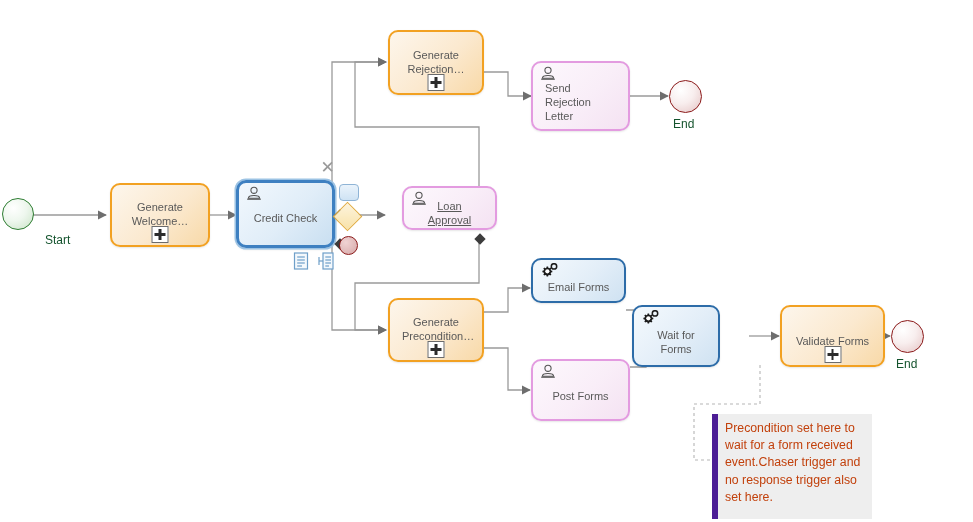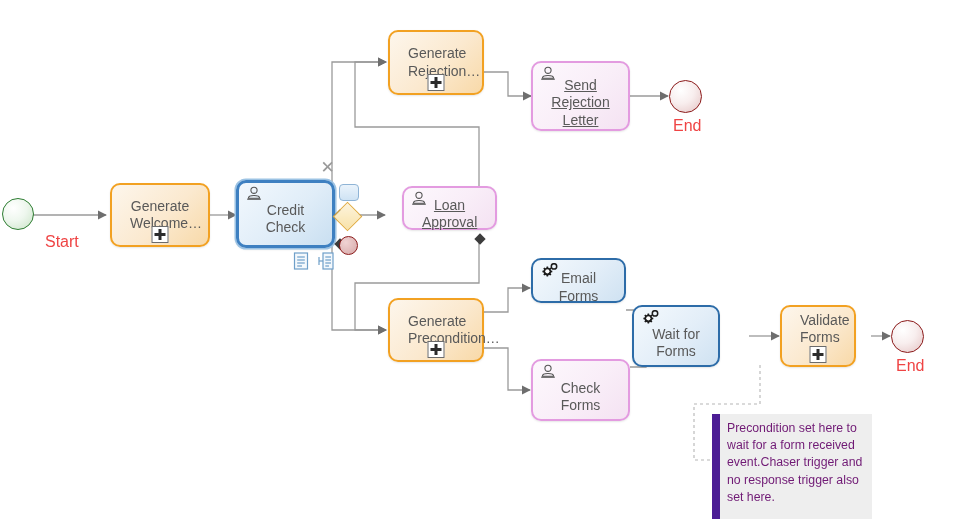--- a/index.html
+++ b/index.html
@@ -27,24 +27,24 @@
 
   
   .node {
     position: absolute;
     box-sizing: border-box;
     border-radius: 10px;
     display: flex;
     align-items: center;
     justify-content: center;
     text-align: center;
-    font-size: 14px;
+    font-size: 11px;
     color: #595959;
     line-height: 1.25;
-    padding: 2px 18px;
+    padding: 2px 12px;
     z-index: 5;
   }
   .node .label {
     display: block;
     width: 100%;
     position: relative;
     z-index: 2;
   }
 
   
@@ -119,33 +119,33 @@
   .ev-start {
     border: 1.8px solid #2E7D32;
     background: radial-gradient(circle at 35% 30%, #ffffff 0%, #eef7ee 45%, #c9e3c6 100%);
   }
   .ev-end {
     border: 1.8px solid #8B1A1A;
     background: radial-gradient(circle at 35% 30%, #ffffff 0%, #f8eeee 45%, #e4c3c3 100%);
   }
   .ev-label {
     position: absolute;
-    font-size: 16px;
-    color: #ef4444;
+    font-size: 12px;
+    color: #14532d;
     white-space: nowrap;
     z-index: 6;
   }
 
   
   .annotation {
     position: absolute;
     box-sizing: border-box;
     background: #EEEEEE;
-    border-left: 8px solid #4c1d95;
-    color: #701a75;
+    border-left: 6px solid #4c1d95;
+    color: #c2410c;
     font-size: 12.3px;
     line-height: 17.2px;
     padding: 6px 8px 6px 7px;
     z-index: 5;
   }
 
   
   .handle-diamond {
     position: absolute;
     width: 8px;
@@ -303,21 +303,21 @@
   </div>
 
   <div class="node n-pink" style="left:531px; top:61px; width:99px; height:70px;">
     <span class="type-icon">
       <svg viewBox="0 0 18 16" width="18" height="16">
         <circle cx="9" cy="4.3" r="3.1" fill="none" stroke="#555" stroke-width="1.1"></circle>
         <path d="M3.4 12.2 C3.4 8.6 14.6 8.6 14.6 12.2 Z" fill="none" stroke="#555" stroke-width="1.1"></path>
         <line x1="2.2" y1="13.2" x2="15.8" y2="13.2" stroke="#555" stroke-width="1.2"></line>
       </svg>
     </span>
-    <span class="label" style="padding-top:14px; text-align:center;text-decoration:underline;">Send Rejection Letter</span>
+    <span class="label" style="padding-top:14px; text-align:left;">Send Rejection Letter</span>
   </div>
 
   <div class="node n-pink" style="left:402px; top:186px; width:95px; height:44px;text-decoration:underline;">
     <span class="type-icon">
       <svg viewBox="0 0 18 16" width="18" height="16">
         <circle cx="9" cy="4.3" r="3.1" fill="none" stroke="#555" stroke-width="1.1"></circle>
         <path d="M3.4 12.2 C3.4 8.6 14.6 8.6 14.6 12.2 Z" fill="none" stroke="#555" stroke-width="1.1"></path>
         <line x1="2.2" y1="13.2" x2="15.8" y2="13.2" stroke="#555" stroke-width="1.2"></line>
       </svg>
     </span>
@@ -344,36 +344,36 @@
   </div>
 
   <div class="node n-pink" style="left:531px; top:359px; width:99px; height:62px;">
     <span class="type-icon">
       <svg viewBox="0 0 18 16" width="18" height="16">
         <circle cx="9" cy="4.3" r="3.1" fill="none" stroke="#555" stroke-width="1.1"></circle>
         <path d="M3.4 12.2 C3.4 8.6 14.6 8.6 14.6 12.2 Z" fill="none" stroke="#555" stroke-width="1.1"></path>
         <line x1="2.2" y1="13.2" x2="15.8" y2="13.2" stroke="#555" stroke-width="1.2"></line>
       </svg>
     </span>
-    <span class="label" style="padding-top:14px;">Check Forms</span>
+    <span class="label" style="padding-top:14px;">Post Forms</span>
   </div>
 
   <div class="node n-blue" style="left:632px; top:305px; width:88px; height:62px;">
     <span class="type-icon">
       <svg viewBox="0 0 20 18" width="20" height="18">
         <g fill="#1c1c1c">
           <path d="M7.6 3.6 l1.5 0 .25 1.2 1.0 .42 1.0-.72 1.05 1.05-.72 1.0 .42 1.0 1.2 .25 0 1.5-1.2 .25-.42 1.0 .72 1.0-1.05 1.05-1.0-.72-1.0 .42-.25 1.2-1.5 0-.25-1.2-1.0-.42-1.0 .72-1.05-1.05 .72-1.0-.42-1.0-1.2-.25 0-1.5 1.2-.25 .42-1.0-.72-1.0 1.05-1.05 1.0 .72 1.0-.42z"></path>
         </g>
         <circle cx="8.35" cy="8.3" r="2.1" fill="#ffffff"></circle>
         <circle cx="15" cy="3.4" r="2.7" fill="none" stroke="#1c1c1c" stroke-width="1.5"></circle>
       </svg>
     </span>
     <span class="label" style="padding-top:14px;">Wait for Forms</span>
   </div>
 
-  <div class="node n-orange" style="left:780px; top:305px; width:76px; height:62px;">
+  <div class="node n-orange" style="left:780px; top:305px; width:105px; height:62px;align-items:flex-end;">
     <span class="label" style="padding-bottom:14px;">Validate Forms</span>
     <span class="plus-marker"></span>
   </div>
 
   <div class="annotation" style="left:712px; top:414px; width:160px; height:105px;">Precondition set here to wait for a form received event.Chaser trigger and no response trigger also set here.</div>
 
 </div>
 
 </body></html>

